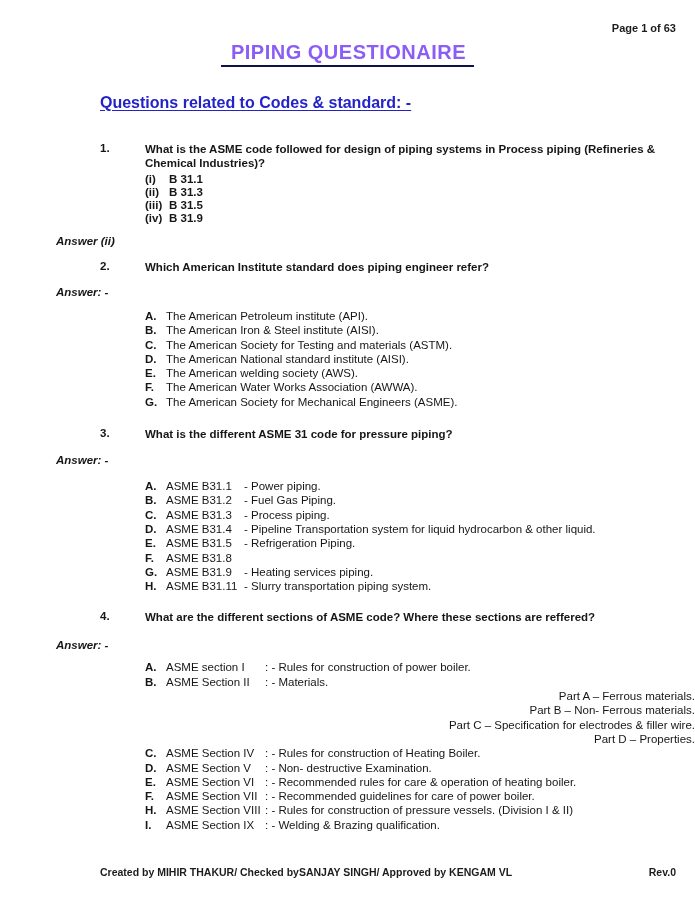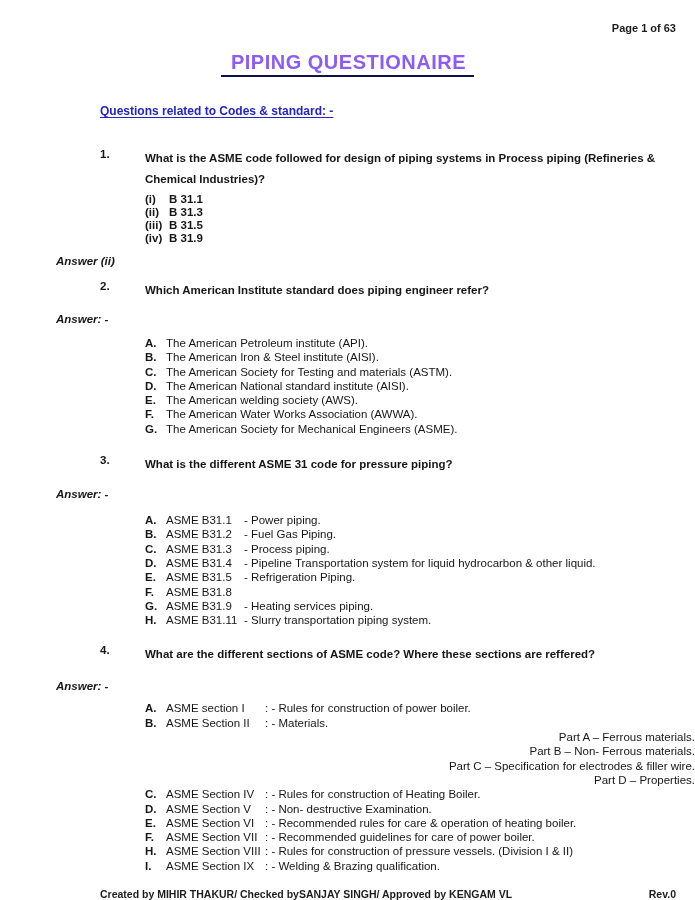--- a/index.html
+++ b/index.html
@@ -5,49 +5,49 @@
   html, body { margin:0; padding:0; background:#ffffff; }
   .page {
     position:relative;
     width:695px; height:900px;
     background:#ffffff;
     font-family:"Liberation Sans", sans-serif;
     color:#161616;
     font-size:11.5px;
     overflow:hidden;
     box-sizing:border-box;
-    padding-top:28px;
+    padding-top:18px;
   }
   
   .page-number {
     position:absolute; top:22px; right:19px;
     font-weight:bold; font-size:11px; color:#1c1c1c;
   }
   .doc-title {
     text-align:center;
     margin-top:23px;
   }
   .doc-title .title-text {
     display:inline-block;
     font-size:20px; font-weight:bold; letter-spacing:0.5px;
     color:#8b5cf6;
     border-bottom:2.5px solid #10104a;
     padding:0 8px 1px 10px;
   }
   .section-heading {
     margin:27px 0 0 100px;
-    font-weight:bold; font-size:12px;
+    font-weight:bold; font-size:16px;
     color:#2323c8;
     text-decoration:underline;
     text-underline-offset:2px;
   }
   
   .q-row { display:flex; margin-left:100px; }
   .q-num { width:45px; flex:0 0 45px; font-weight:bold; }
-  .q-text { font-weight:bold; max-width:532px; line-height:21px; }
+  .q-text { font-weight:bold; max-width:532px; line-height:14px; }
   .answer-line { margin-left:56px; font-weight:bold;font-style:italic; }
 
   
   .options { margin:3px 0 0 145px; }
   .opt-row { display:flex; line-height:13px; font-weight:bold; }
   .opt-label { width:24px; flex:0 0 24px; }
 
   
   .ans-list { margin-left:145px; }
   .ans-row { display:flex; line-height:14.3px; }
@@ -67,21 +67,21 @@
   .mt-list { margin-top:11px; }
   .mt-q3 { margin-top:18px; }
   .mt-anslabel3 { margin-top:13px; }
   .mt-list3 { margin-top:13px; }
   .mt-q4 { margin-top:17px; }
   .mt-anslabel4 { margin-top:15px; }
   .mt-list4 { margin-top:9px; }
 
   
   .footer {
-    position:absolute; left:100px; right:19px; top:888px;
+    position:absolute; left:100px; right:19px; top:866px;
     display:flex; justify-content:space-between;
     font-weight:bold; font-size:10.5px; color:#1c1c1c;
   }
 </style>
 </head>
 <body>
 
 <div class="page">
 
   <div class="page-number">Page 1 of 63</div>

